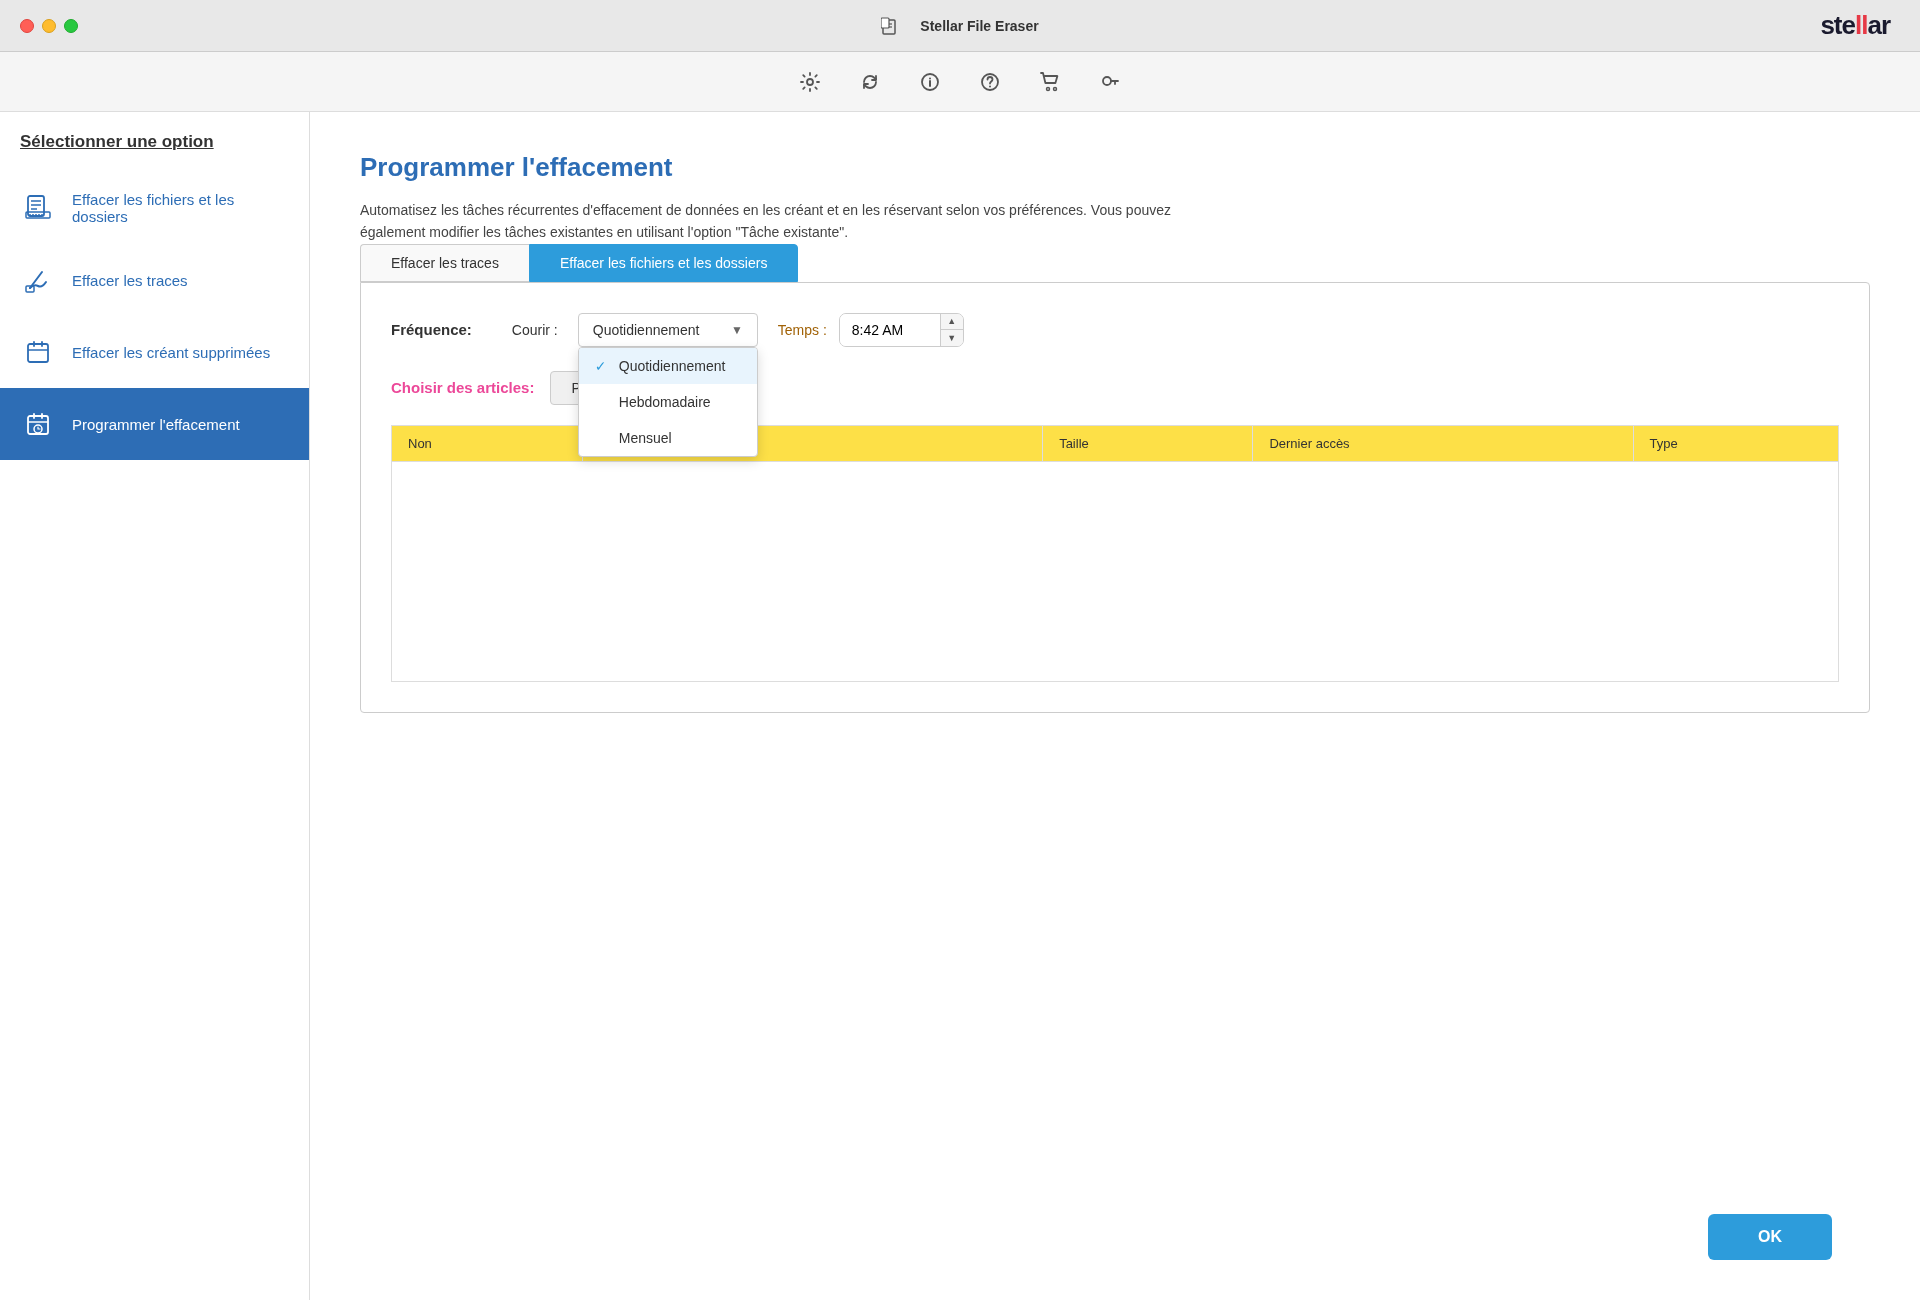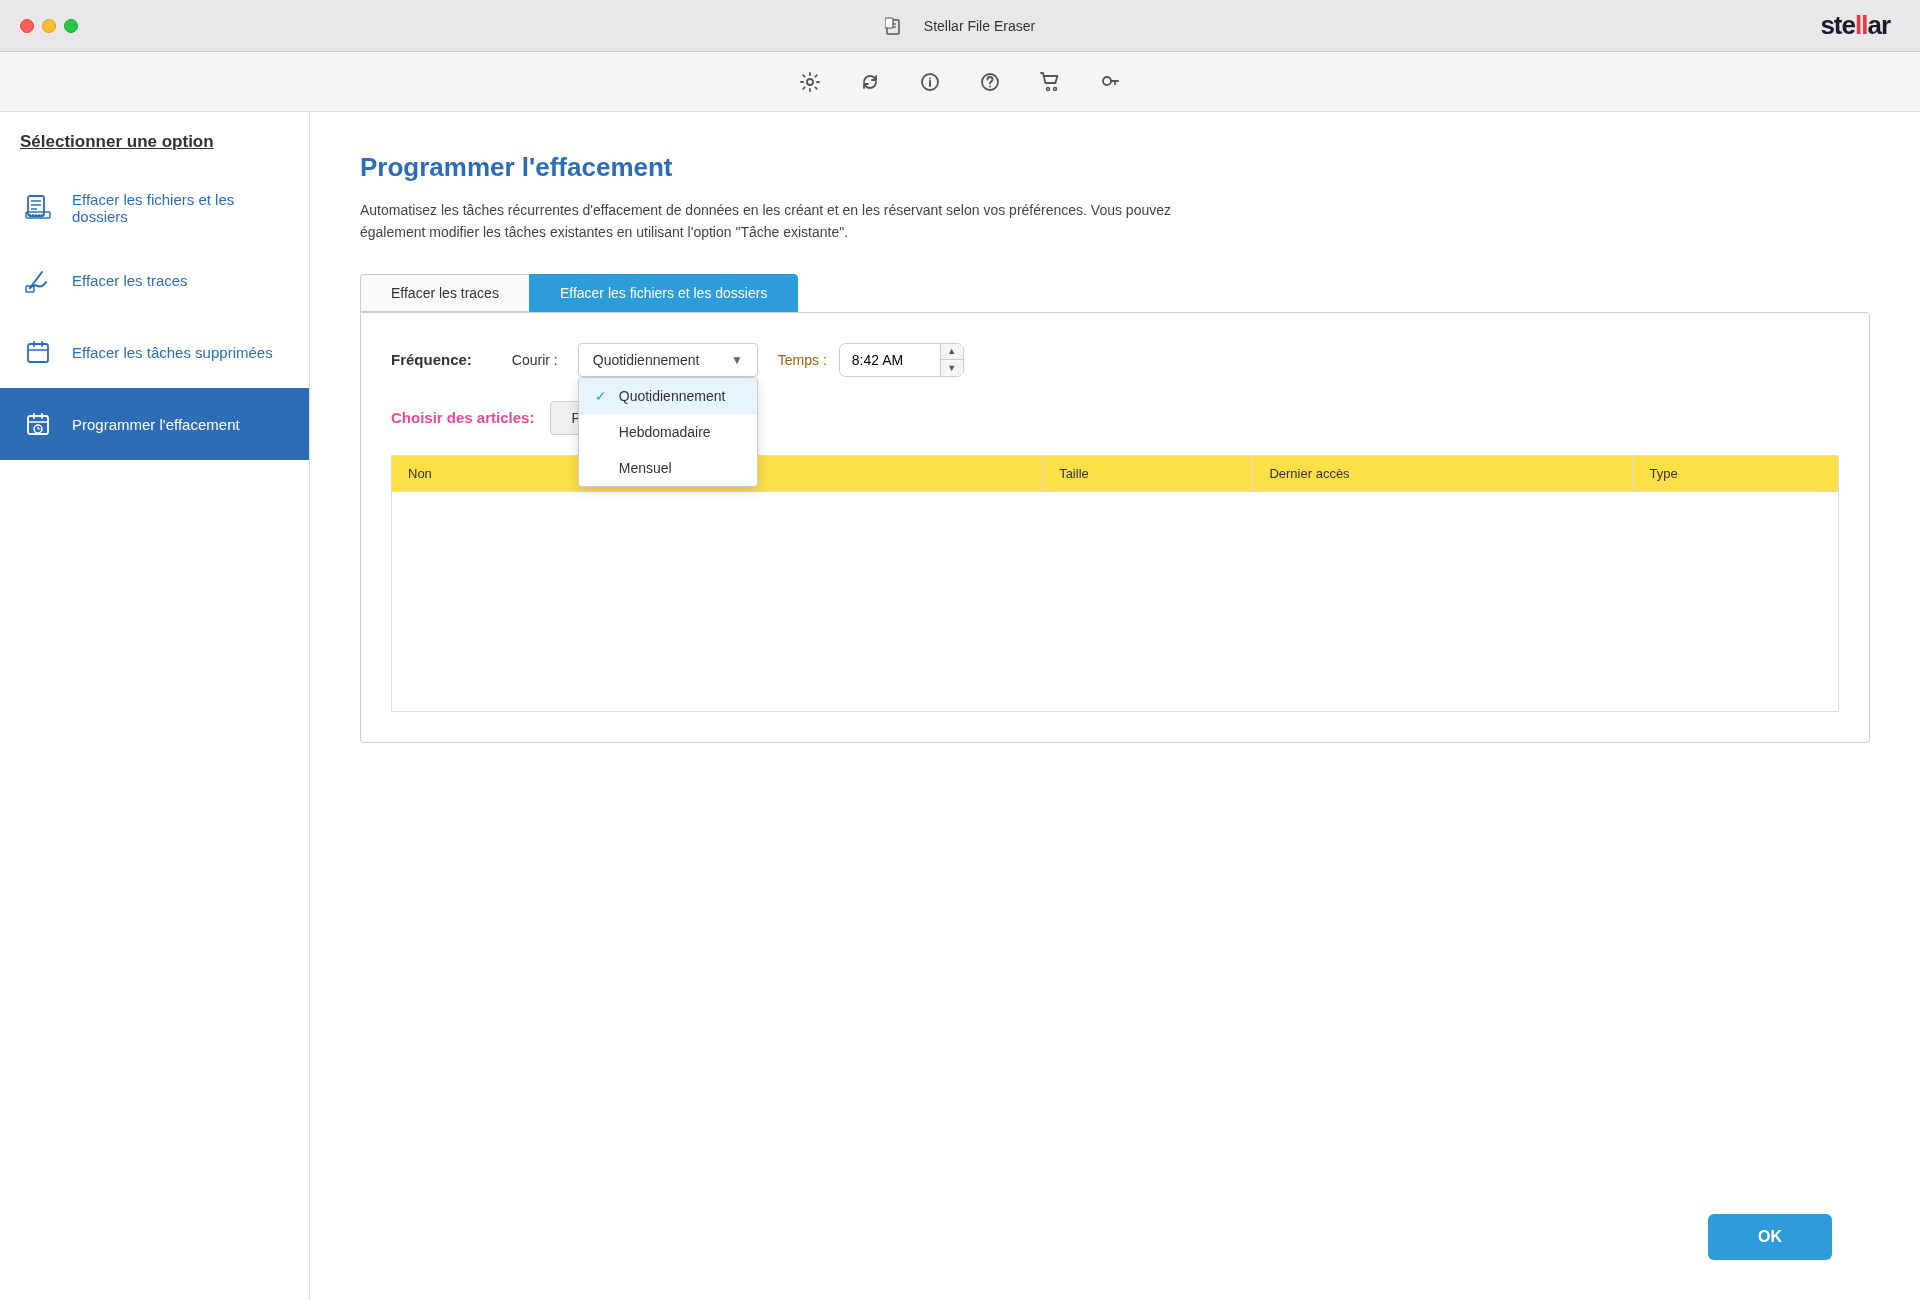--- a/index.html
+++ b/index.html
@@ -39,21 +39,21 @@
     }
     .tl-close { background: #ff5f57; border: 1px solid #e0443e; }
     .tl-minimize { background: #febc2e; border: 1px solid #d9a01e; }
     .tl-maximize { background: #28c840; border: 1px solid #1fab2e; }
     .titlebar-title {
       display: flex;
       align-items: center;
       gap: 21px;
       font-size: 14px;
       color: #333;
-      font-weight: 400;
+      font-weight: 700;
     }
     .title-icon {
       width: 18px;
       height: 18px;
     }
 
     
     .toolbar {
       background: #f5f5f5;
       height: 60px;
@@ -139,21 +139,20 @@
     .page-title {
       font-size: 26px;
       color: #2d6db5;
       font-weight: 600;
       margin-bottom: 16px;
     }
     .page-description {
       font-size: 14px;
       color: #444;
       line-height: 1.6;
-      margin-bottom: 30px;
       max-width: 850px;
     }
 
     
     .tabs {
       display: flex;
       margin-bottom: 0;
     }
     .tab {
       padding: 10px 30px;
@@ -468,21 +467,21 @@
 
     <div class="sidebar-item">
       <div class="sidebar-icon">
         <svg width="32" height="32" viewBox="0 0 32 32" fill="none" xmlns="http://www.w3.org/2000/svg">
           <rect x="6" y="8" width="20" height="18" rx="2" stroke="#2d6db5" stroke-width="1.8" fill="none"></rect>
           <line x1="6" y1="14" x2="26" y2="14" stroke="#2d6db5" stroke-width="1.5"></line>
           <path d="M12 6 L12 10" stroke="#2d6db5" stroke-width="1.8" stroke-linecap="round"></path>
           <path d="M20 6 L20 10" stroke="#2d6db5" stroke-width="1.8" stroke-linecap="round"></path>
         </svg>
       </div>
-      <span>Effacer les tâches supprimées</span>
+      <span>Effacer les créant supprimées</span>
     </div>
 
     <div class="sidebar-item active">
       <div class="sidebar-icon">
         <svg width="32" height="32" viewBox="0 0 32 32" fill="none" xmlns="http://www.w3.org/2000/svg">
           <rect x="6" y="8" width="20" height="18" rx="2" stroke="#fff" stroke-width="1.8" fill="none"></rect>
           <line x1="6" y1="14" x2="26" y2="14" stroke="#fff" stroke-width="1.5"></line>
           <path d="M12 6 L12 10" stroke="#fff" stroke-width="1.8" stroke-linecap="round"></path>
           <path d="M20 6 L20 10" stroke="#fff" stroke-width="1.8" stroke-linecap="round"></path>
           <circle cx="16" cy="21" r="4" stroke="#fff" stroke-width="1.5" fill="none"></circle>

